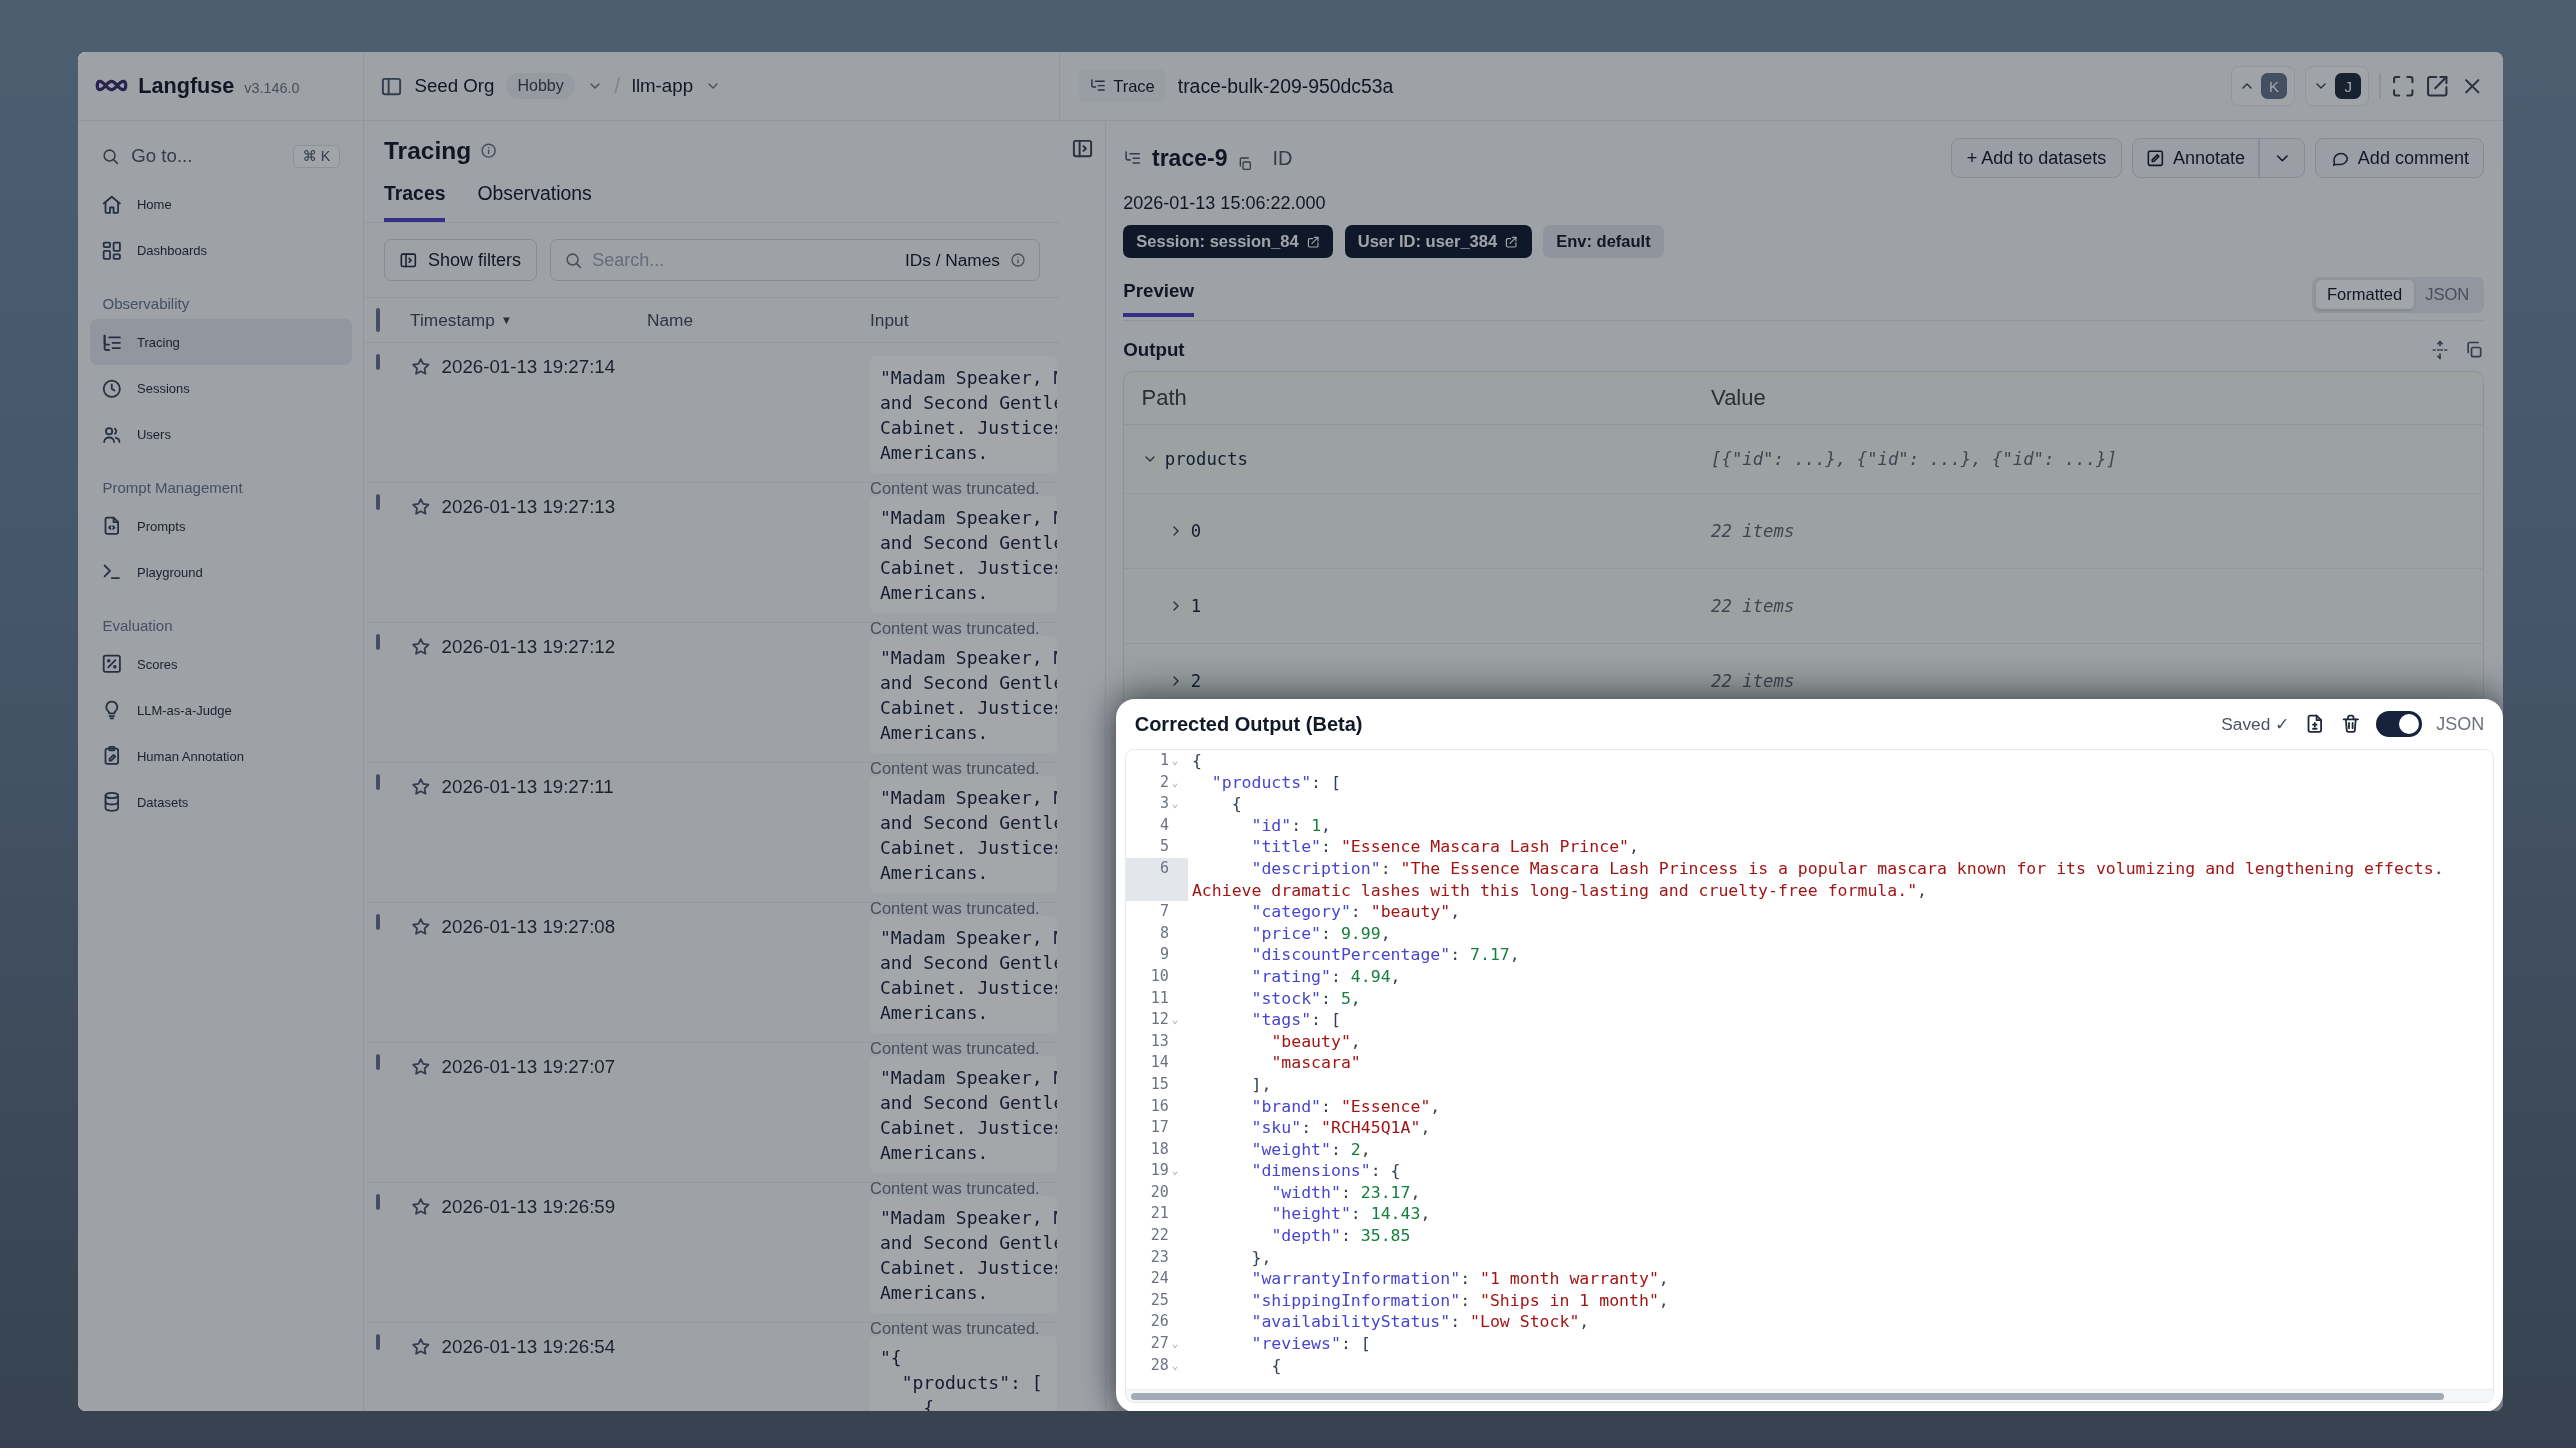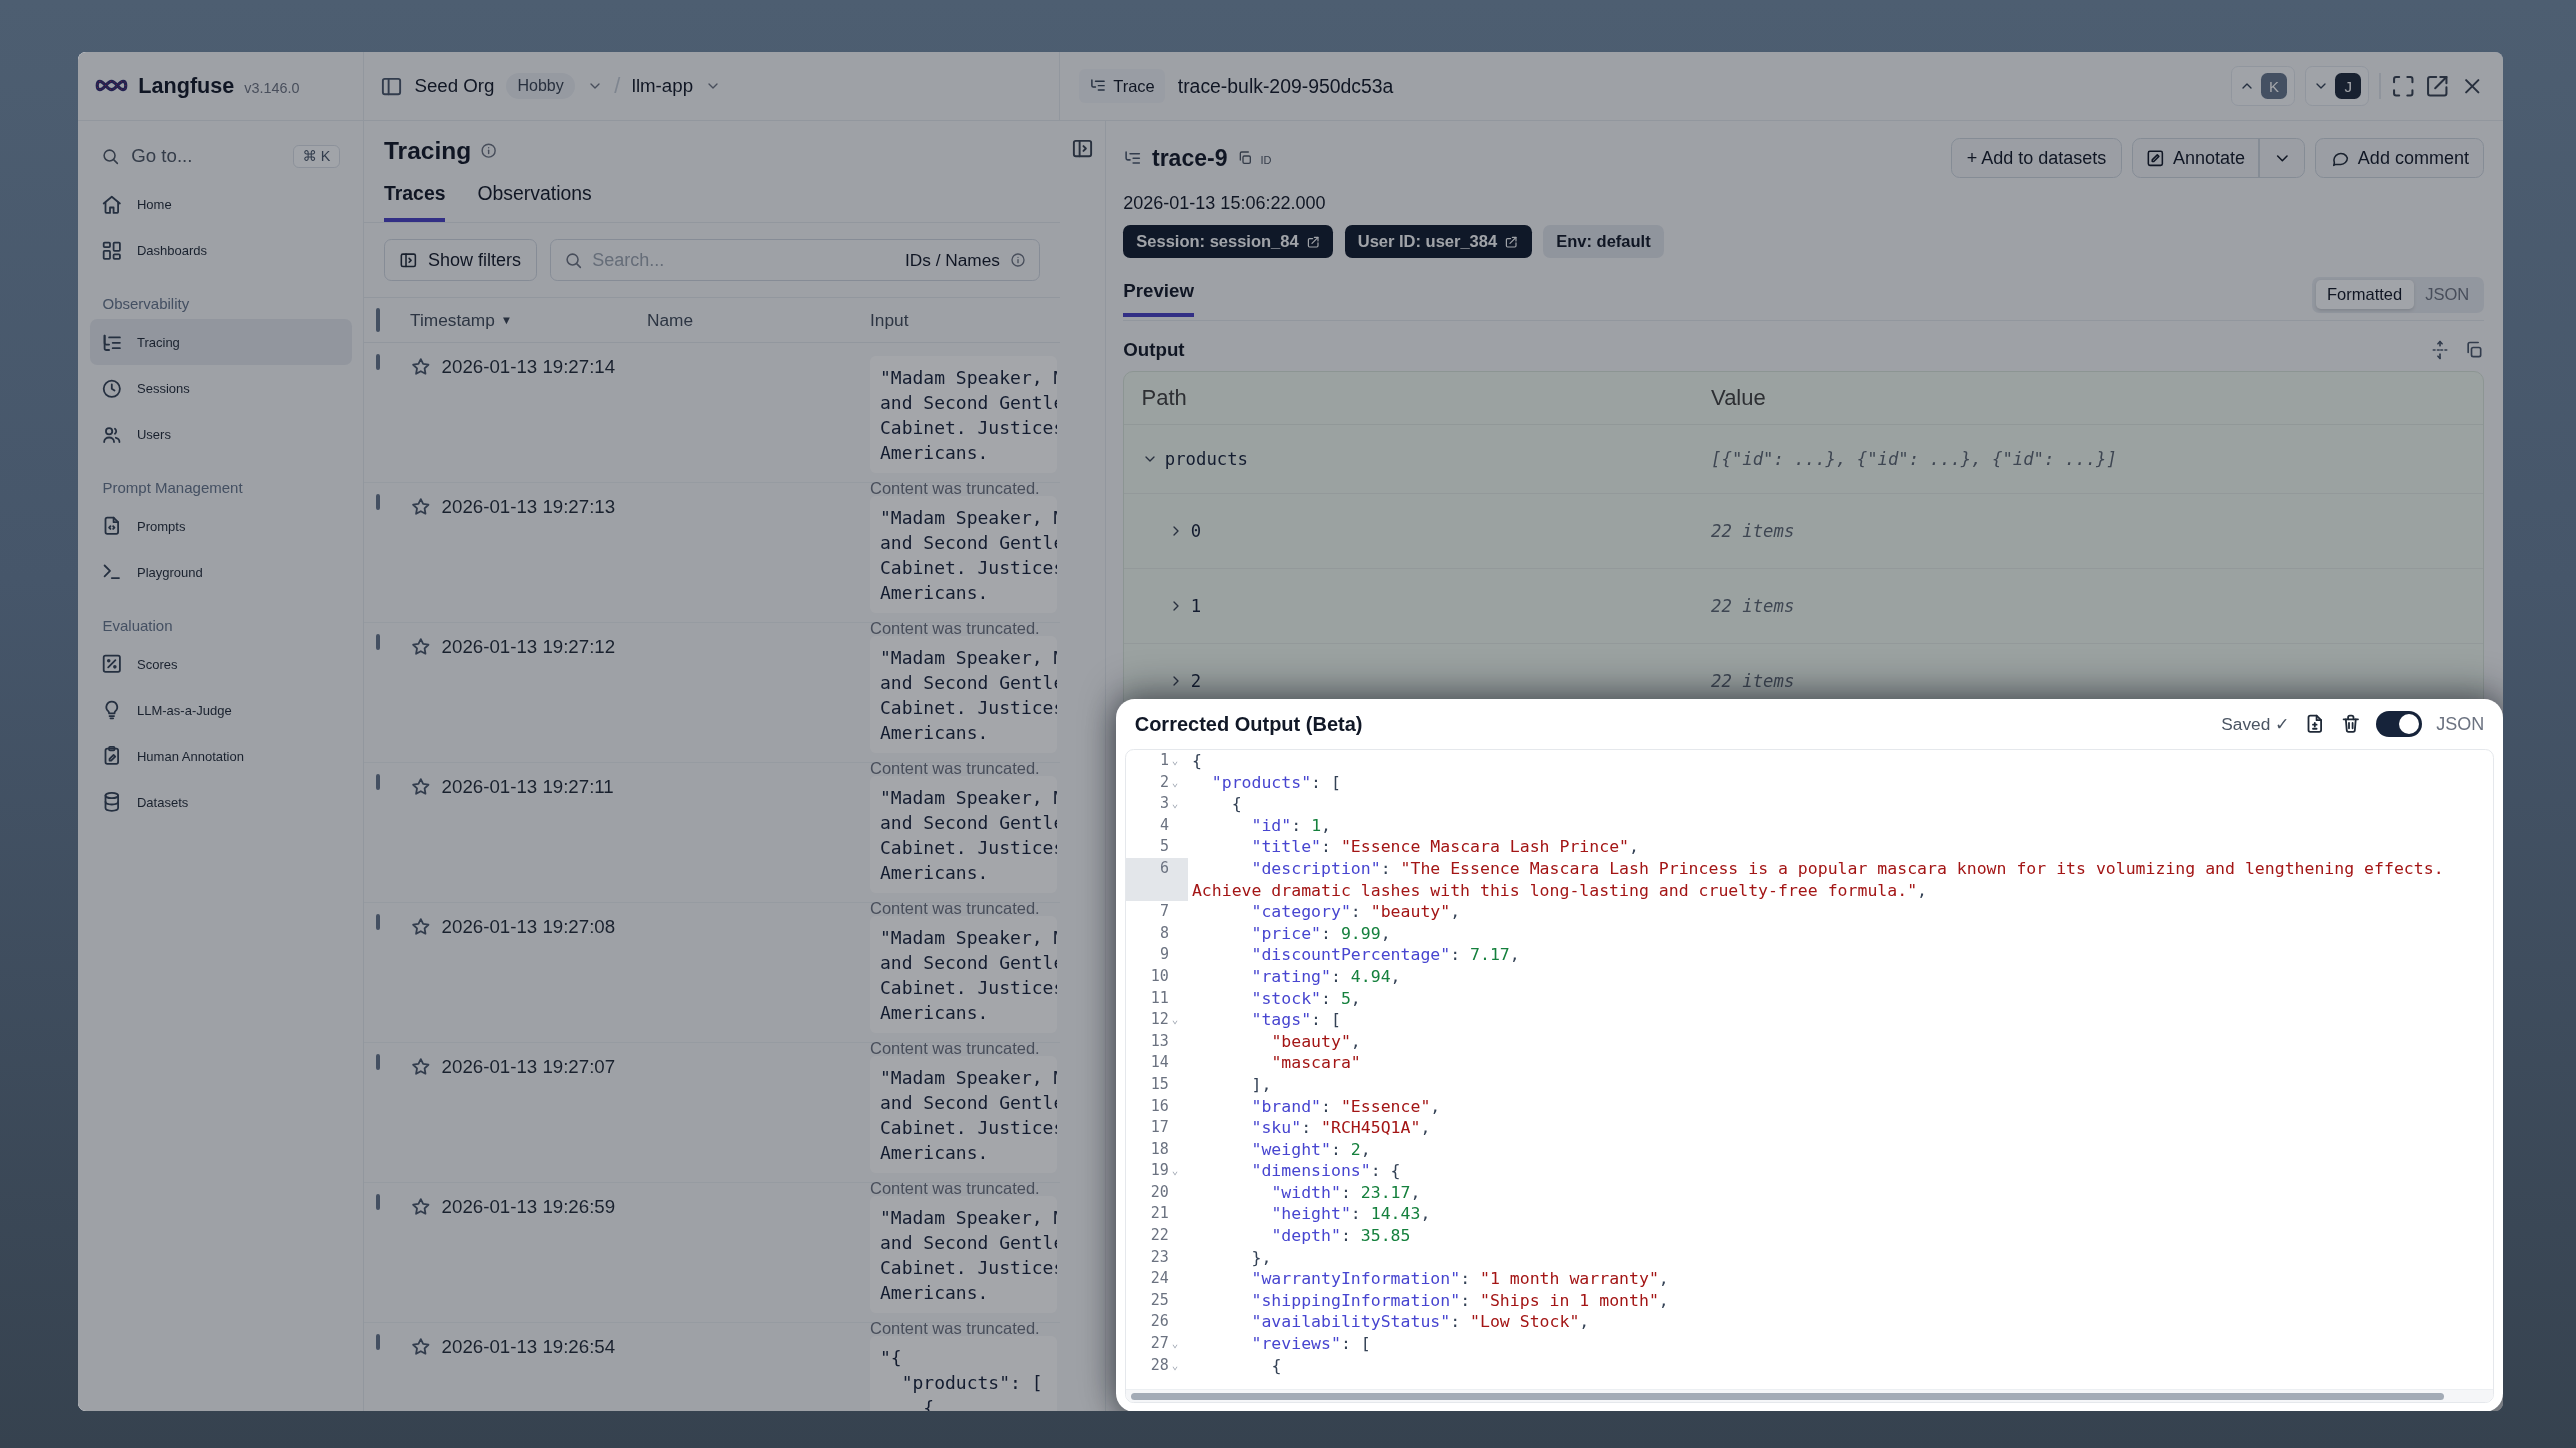--- a/index.html
+++ b/index.html
@@ -77,21 +77,21 @@
   .truncnote { font-size:16.5px; color:#6b7280; margin-top:5.8px; }
 
   
   .detail { flex:1; display:flex; min-width:0; }
   .gutter { width:46px; flex:0 0 46px; border-right:1.4px solid #e3e7ec; padding-top:16px; display:flex; justify-content:center; align-items:flex-start; }
   .gutter .ic { width:23px; height:23px; color:#374151; }
   .dcol { flex:1; padding:17.3px 18.7px 0 17.3px; display:flex; flex-direction:column; min-width:0; position:relative; }
   .drow1 { display:flex; align-items:center; gap:10px; }
   .drow1 .tree { width:18.7px; height:18.7px; color:#475569; }
   .tname { font-size:23px; font-weight:bold; color:#111827; }
-  .idchip { display:flex; align-items:flex-end; gap:7px; color:#4b5563; font-size:11px; }
+  .idchip { display:flex; align-items:flex-end; gap:19px; color:#4b5563; font-size:20px; }
   .idchip .ic { width:16px; height:16px; }
   .dactions { margin-left:auto; display:flex; align-items:center; gap:10px; }
   .abtn { display:flex; align-items:center; gap:8.6px; border:1.4px solid #cdd5de; background:#f1f3f6; border-radius:8.6px; height:40px; padding:0 14.4px; font-size:18px; color:#111827; }
   .abtn .ic { width:18.7px; height:18.7px; color:#1f2937; }
   .split { display:flex; align-items:stretch; border:1.4px solid #cdd5de; background:#f1f3f6; border-radius:8.6px; height:40px; }
   .split .part { display:flex; align-items:center; gap:8.6px; padding:0 13px; font-size:18px; color:#111827; }
   .split .sep { width:1.4px; background:#cdd5de; }
   .split .ic { width:18.7px; height:18.7px; }
   .dtime { margin-top:14.4px; font-size:18px; color:#111827; }
   .badges { margin-top:11.5px; display:flex; gap:11.5px; }

